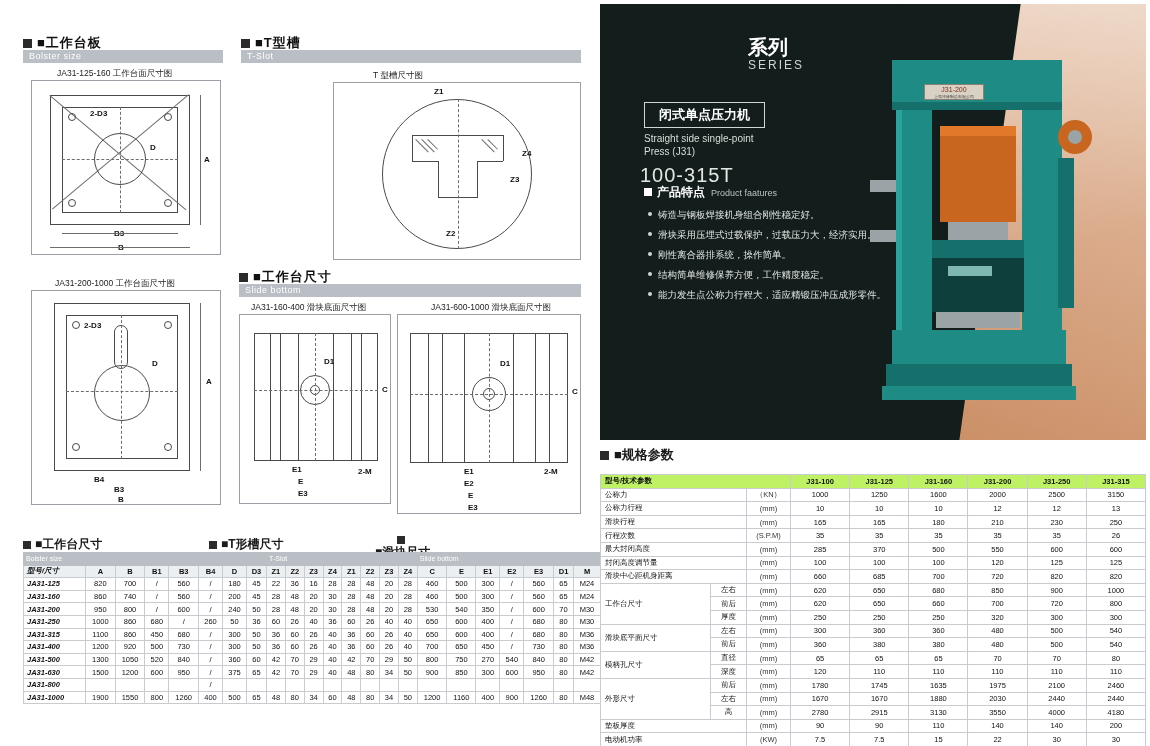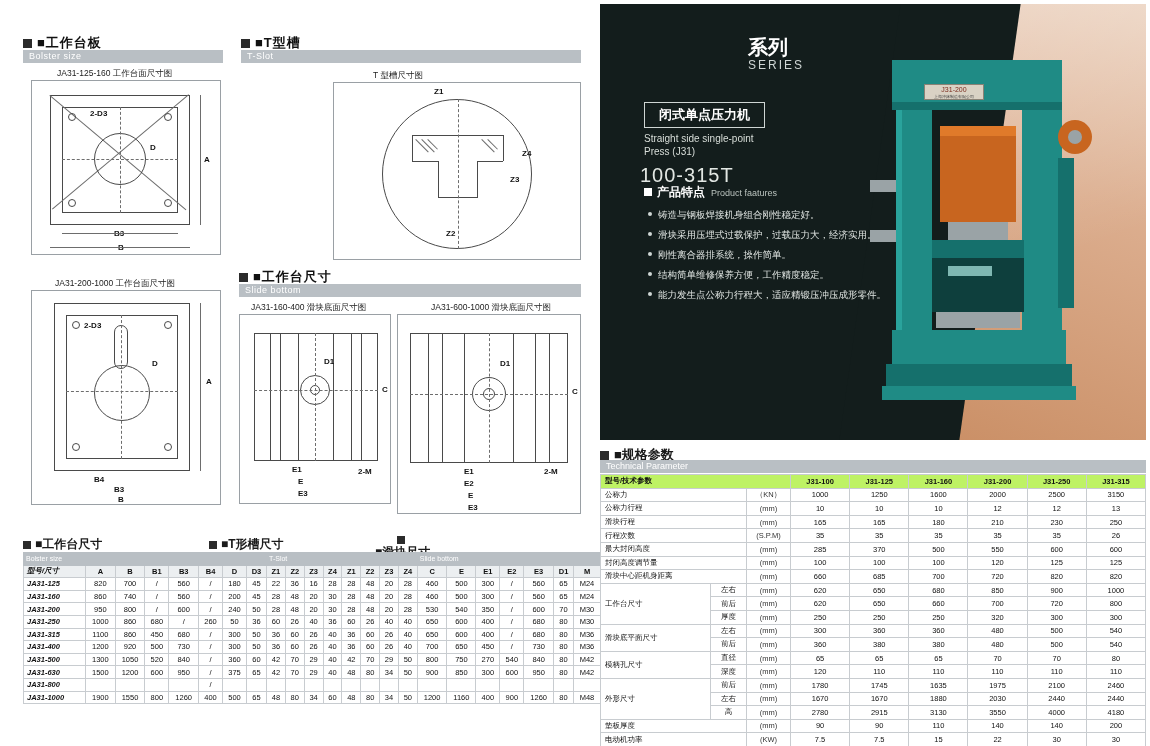--- a/index.html
+++ b/index.html
@@ -617,23 +617,20 @@
           <span style="display:block;font-size:4px;color:#444;text-align:center;line-height:5px;">上海冲床制造有限公司</span>
         </div>
         <div class="pc" style="left:86px; top:236px; width:44px; height:10px; background:#7fb7b2;"></div>
       </div>
     </div>
 
     <div class="spec-head">
       <span class="marker"></span>
       <span class="cn">■规格参数</span>
     </div>
-    <div class="spec-bar">
-      <span>Technical Parameter</span>
-    </div>
 
     <table class="rt">
       <tbody>
           <tr class="hdr">
         <td class="lab" colspan="3" style="width:190px;">型号/技术参数</td>
         <td>J31-100</td>
         <td>J31-125</td>
         <td>J31-160</td>
         <td>J31-200</td>
         <td>J31-250</td>

